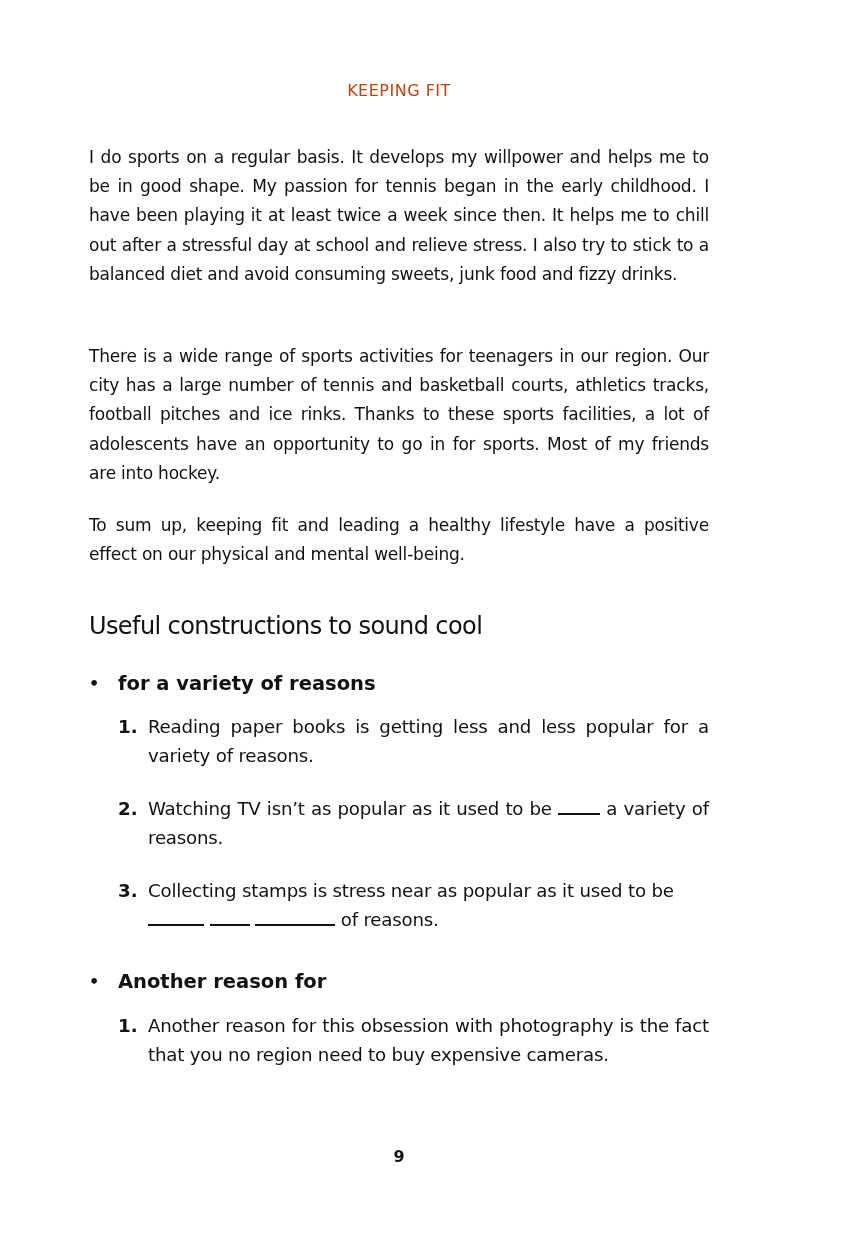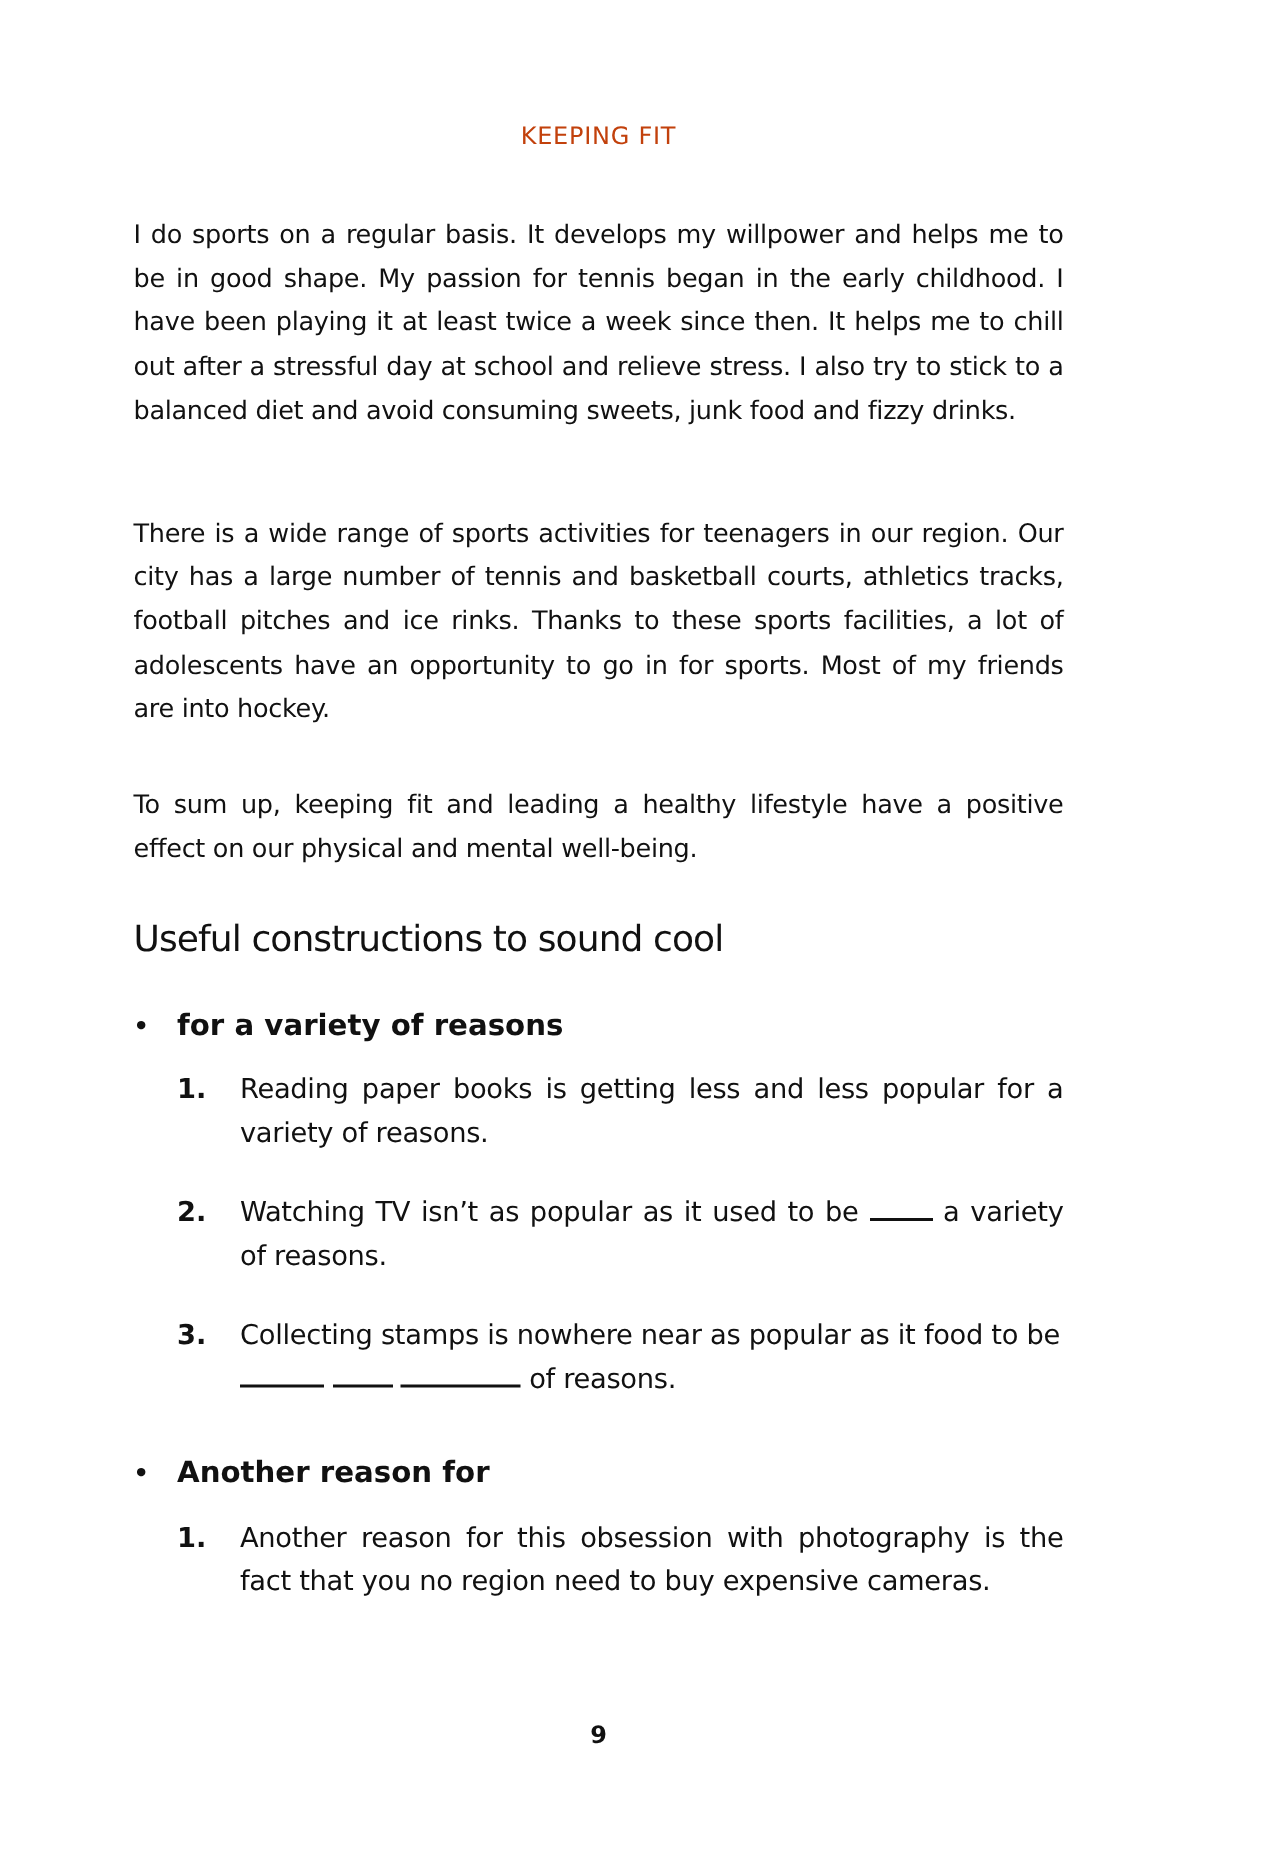--- a/index.html
+++ b/index.html
@@ -6,31 +6,31 @@
   body { width: 844px; height: 1240px; position: relative; overflow: hidden;
          font-family: "DejaVu Sans", sans-serif; color: #111111; }
   .page { position: absolute; left: 89px; top: 0; width: 620px; }
   .running-head { position: absolute; top: 81px; left: 0; width: 620px; text-align: center;
                   font-size: 16px; letter-spacing: 0.5px; color: #c2410c; }
   .para { position: absolute; left: 0; width: 620px; font-size: 17px; line-height: 29.2px;
           text-align: justify; margin: 0; letter-spacing: -0.2px; }
   .para b { font-weight: normal; }
   #p1 { top: 143px; }
   #p2 { top: 342px; }
-  #p3 { top: 523px; }
+  #p3 { top: 511px; }
   .heading { position: absolute; top: 612px; left: 0; font-size: 24px; font-weight: normal;
              letter-spacing: -0.6px; margin: 0; }
   .bullet { position: absolute; left: 0; font-size: 19.5px; font-weight: bold; margin: 0; }
   .bullet .dot { position: absolute; left: 0; font-size: 16px; top: 2px; }
   .bullet .txt { position: absolute; left: 29px; white-space: nowrap; }
   #b1 { top: 672px; }
   #b2 { top: 970px; }
   .item { position: absolute; left: 29px; width: 591px; font-size: 18.2px; line-height: 29.2px; margin: 0; }
   .item .num { position: absolute; left: 0; top: 0; font-weight: bold; }
-  .item .body { margin-left: 42px; text-align: justify; letter-spacing: -0.2px; }
+  .item .body { margin-left: 30px; text-align: justify; letter-spacing: -0.2px; }
   #i1 { top: 712px; }
   #i2 { top: 794px; }
   #i3 { top: 876px; }
   #i4 { top: 1011px; }
   .blank { display: inline-block; border-bottom: 2px solid #111; height: 15px; vertical-align: baseline; }
   .blank.w40 { width: 42px; }
   .blank.w56 { width: 56px; }
   .blank.w40b { width: 40px; }
   .blank.w80 { width: 80px; }
   .page-number { position: absolute; top: 1147px; left: 0; width: 620px; text-align: center;
@@ -60,21 +60,21 @@
     <div class="body">Reading paper books is getting less and less popular for a variety of reasons.</div>
   </div>
 
   <div class="item" id="i2">
     <span class="num">2.</span>
     <div class="body"><span>Watching TV isn’t as popular as it used to be </span><span class="blank w40"></span><span> a variety of reasons.</span></div>
   </div>
 
   <div class="item" id="i3">
     <span class="num">3.</span>
-    <div class="body" style="text-align:left"><span>Collecting stamps is nowhere near as popular as it food to be </span><span class="blank w56"></span>&nbsp;<span class="blank w40b"></span>&nbsp;<span class="blank w80"></span><span> of reasons.</span></div>
+    <div class="body" style="text-align:left"><span>Collecting stamps is stress near as popular as it used to be </span><span class="blank w56"></span>&nbsp;<span class="blank w40b"></span>&nbsp;<span class="blank w80"></span><span> of reasons.</span></div>
   </div>
 
   <div class="bullet" id="b2">
     <span class="dot">•</span>
     <span class="txt">Another reason for</span>
   </div>
 
   <div class="item" id="i4">
     <span class="num">1.</span>
     <div class="body">Another reason for this obsession with photography is the fact that you no region need to buy expensive cameras.</div>

